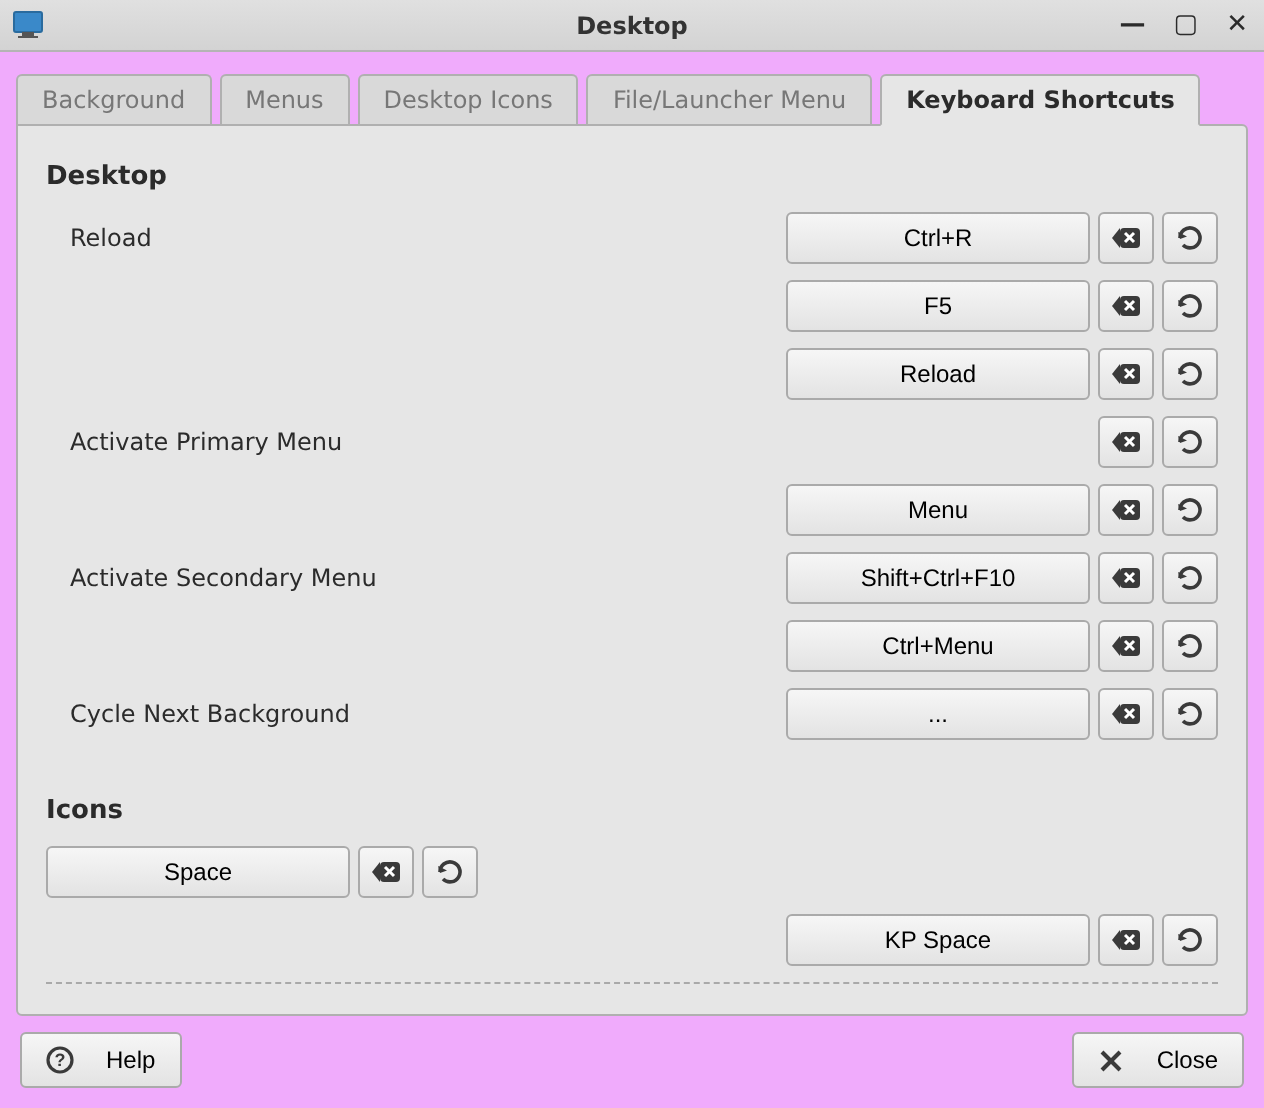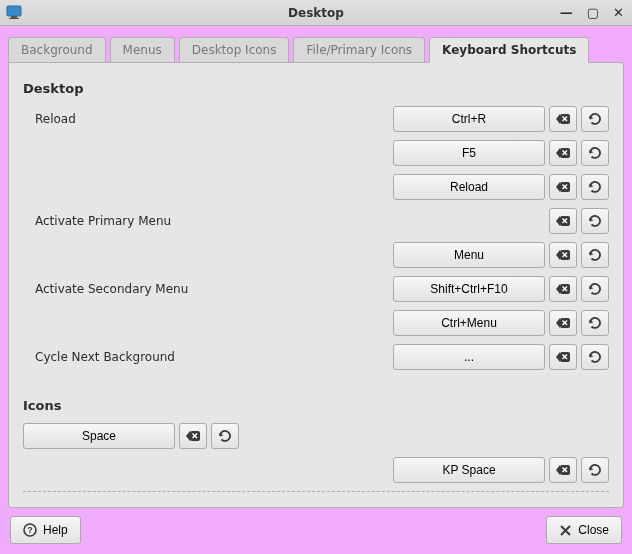--- a/index.html
+++ b/index.html
@@ -134,21 +134,21 @@
 }
 .footer-btn {
   height: 28px;
   padding: 0 12px;
   background: linear-gradient(#f6f6f6,#e3e3e3);
   border: 1px solid #aaa;
   border-radius: 3px;
   cursor: pointer;
   display:inline-flex;
   align-items:center;
-  gap:6px;
+  gap:16px;
   font-size:12px;
 }
 .footer .spacer { flex: 1; }
 </style>
 </head>
 <body>
 
 <svg width="0" height="0" style="position:absolute">
   <defs>
     <g id="i-clear">
@@ -189,21 +189,21 @@
     <span class="win-btn">▢</span>
     <span class="win-btn">✕</span>
   </div>
 </div>
 
 <div class="window-body">
   <div class="tabbar">
     <div class="tab">Background</div>
     <div class="tab">Menus</div>
     <div class="tab">Desktop Icons</div>
-    <div class="tab">File/Primary Icons</div>
+    <div class="tab">File/Launcher Menu</div>
     <div class="tab active">Keyboard Shortcuts</div>
   </div>
 
   <div class="tab-content">
     <div class="scroll-area">
 
       <div class="section-title">Desktop</div>
 
       <div class="row">
         <div class="label">Reload</div>

